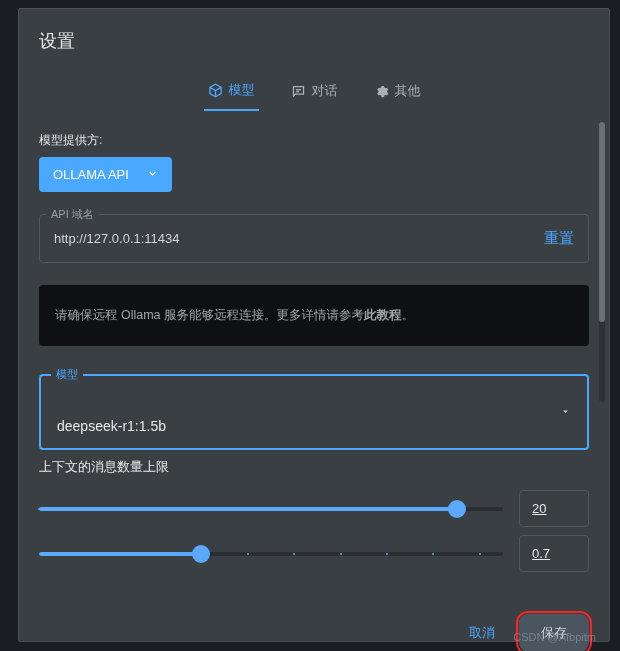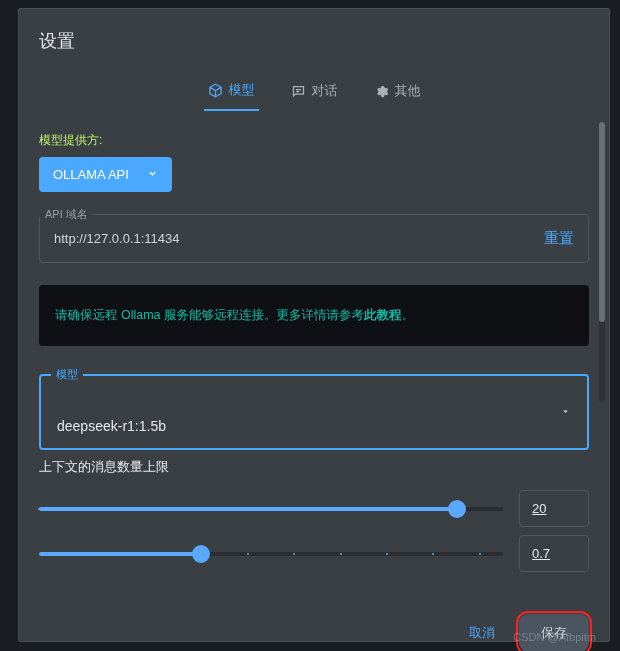--- a/index.html
+++ b/index.html
@@ -6,28 +6,28 @@
   body { background: #1a1d21; width: 620px; height: 651px; overflow: hidden; position: relative; }
   .modal { position: absolute; left: 18px; top: 8px; width: 592px; height: 634px; background: #3a3f44; border: 1px solid #4a4f55; border-radius: 2px; }
   .title { color: #e8e8e8; font-size: 18px; font-weight: 500; padding: 20px 20px 12px 20px; }
   .tabs { display: flex; gap: 28px; padding: 0 20px; justify-content: center; border-bottom: 1px solid transparent; margin-top: 8px; }
   .tab { display: flex; align-items: center; gap: 6px; color: #aab0b6; font-size: 13px; padding: 8px 4px 10px 4px; cursor: pointer; }
   .tab.active { color: #4aa8ff; border-bottom: 2px solid #4aa8ff; }
   .tab-icon { width: 15px; height: 15px; display: inline-flex; }
   .content { padding: 20px 20px 0 20px; height: 488px; overflow-y: auto; position: relative; }
   .scrollbar-track { position:absolute; right:4px; top:10px; width:6px; height:280px; background:#2e3236; border-radius:3px; }
   .scrollbar-thumb { width:6px; height:200px; background:#6a7076; border-radius:3px; }
-  .label-sm { color: #bef264; font-size: 12px; margin-bottom: 8px; display: block; }
+  .label-sm { color: #e5e5e5; font-size: 12px; margin-bottom: 8px; display: block; }
   .dropdown1 { background: #4aa8ff; color: #fff; border: none; border-radius: 4px; padding: 10px 14px; font-size: 13px; display: inline-flex; align-items: flex-start; gap: 18px; cursor: pointer; }
   .chev { display:inline-block; }
   .fieldbox { border: 1px solid #52575c; border-radius: 4px; padding: 14px; margin-top: 22px; position: relative; display:flex; align-items:center; }
-  .fieldbox-label { position:absolute; top:-8px; left:0; background:#3a3f44; padding:0 5px; color:#9aa0a6; font-size:11px; }
+  .fieldbox-label { position:absolute; top:-8px; left:6px; background:#3a3f44; padding:0 5px; color:#9aa0a6; font-size:11px; }
   .field-input { background: transparent; border: none; color: #d0d4d8; font-size: 13px; width: 100%; outline:none; }
   .reset-link { color:#4aa8ff; font-size:15px; cursor:pointer; flex-shrink:0; margin-left:10px;}
-  .notice { background:#0e1013; border-radius:4px; padding:22px 16px; margin-top:22px; color:#14b8a6; font-size:12.5px; }
+  .notice { background:#0e1013; border-radius:4px; padding:22px 16px; margin-top:22px; color:#a3a3a3; font-size:12.5px; }
   .notice b { font-weight:700; }
   .selectbox { border:2px solid #4aa8ff; border-radius:4px; padding:14px 16px; margin-top:28px; position:relative; display:flex; align-items:center; justify-content:space-between; cursor:pointer;}
   .selectbox-label{ position:absolute; top:-9px; left:10px; background:#3a3f44; padding:0 5px; color:#4aa8ff; font-size:11px;}
   .selectbox-val { color:#e8e8e8; font-size:14px;margin-top:28px; }
   .slider-group { margin-top:8px; }
   .slider-label { color:#e8e8e8; font-size:13px; margin-bottom:14px; display:block; }
   .slider-row { display:flex; align-items:center; gap:16px; }
   .slider { position:relative; flex:1; height:20px; cursor:pointer;}
   .track { position:absolute; top:50%; left:0; right:0; height:4px; background:#2a2e32; border-radius:2px; transform:translateY(-50%); }
   .track-fill { position:absolute; top:50%; left:0; height:4px; background:#5aa8ff; border-radius:2px; transform:translateY(-50%); }

